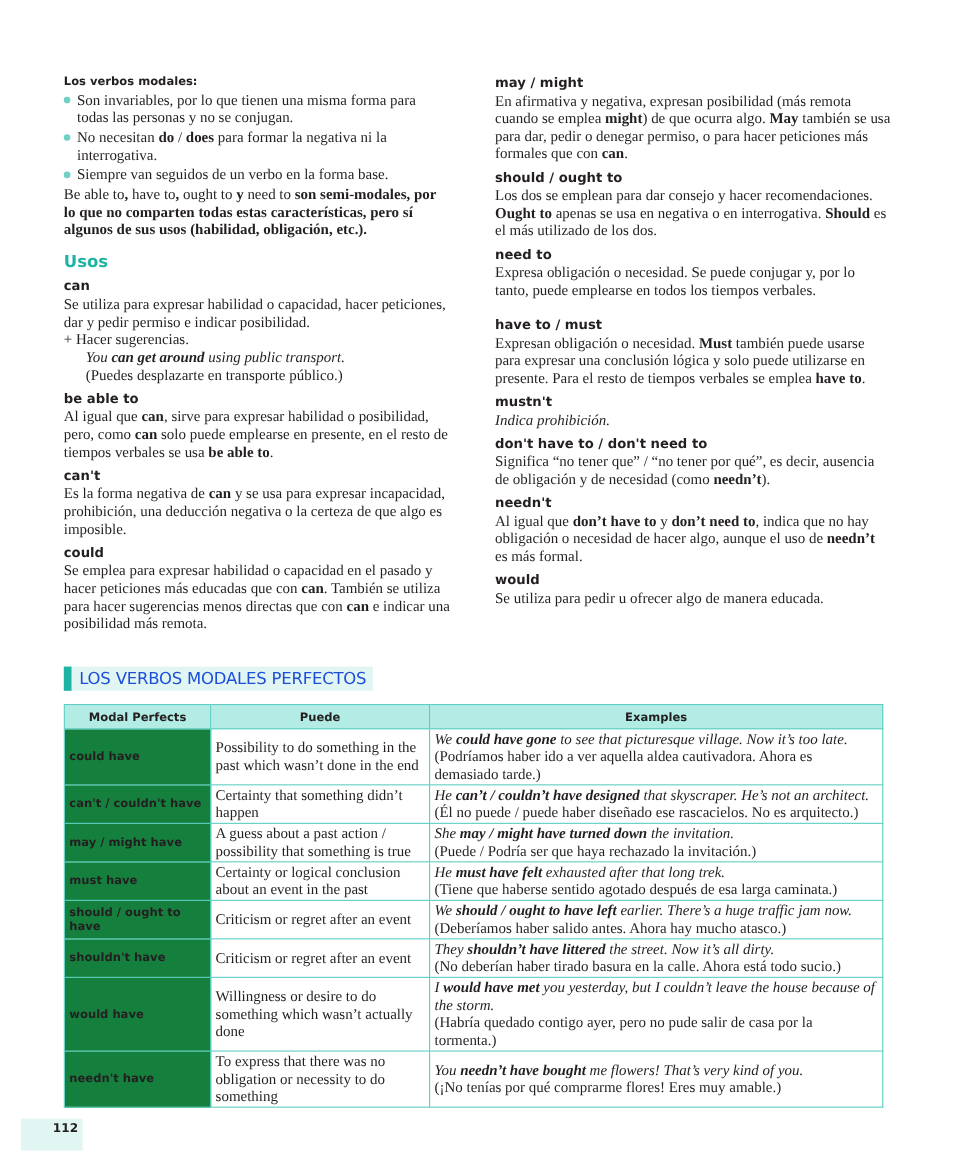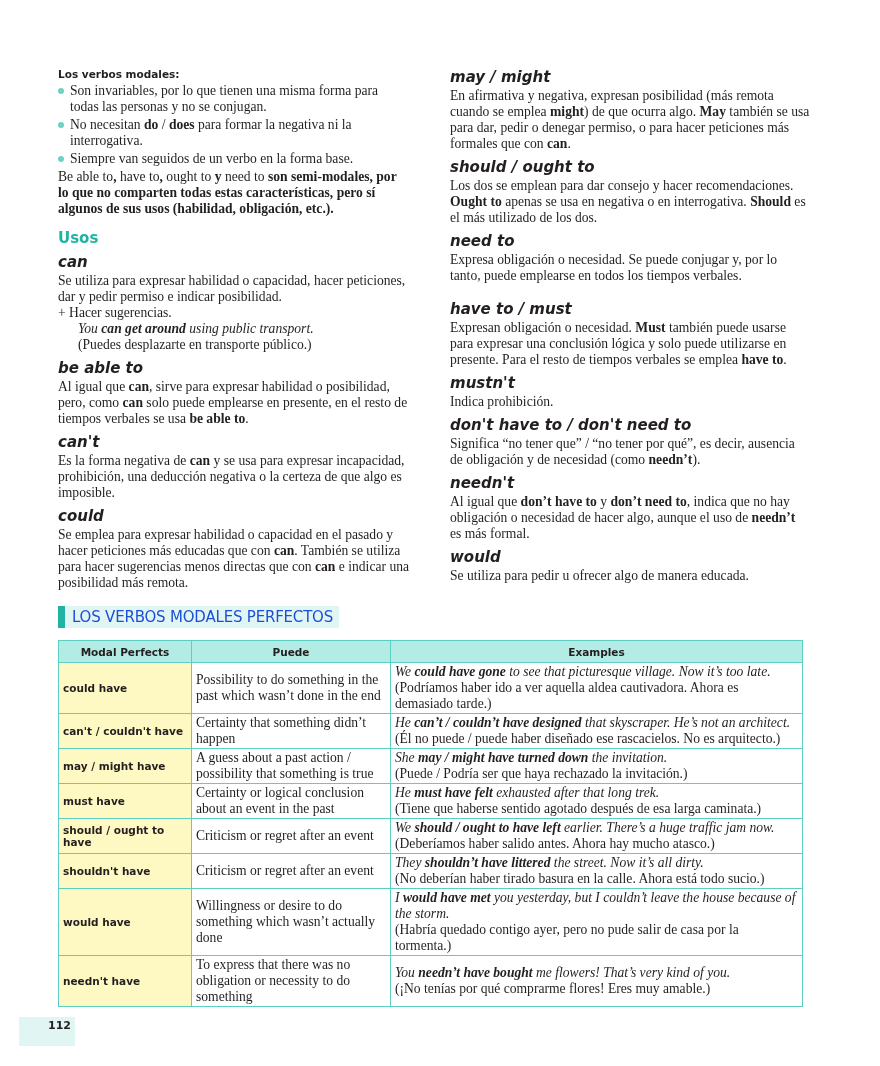--- a/index.html
+++ b/index.html
@@ -9,32 +9,32 @@
   .col-left { left: 58px; width: 352px; }
   .col-right { left: 450px; width: 360px; }
 
   .intro-title { font-family: "DejaVu Sans", sans-serif; font-weight: bold; font-size: 10.5px; margin: 0 0 3px 0; }
   .bullet { font-family: "Liberation Serif", serif; font-size: 13.6px; line-height: 16px; padding-left: 12px; position: relative; margin-bottom: 2px; }
   .bullet .dot { position: absolute; left: 0; top: 5px; width: 6px; height: 6px; border-radius: 50%; background: #6fd0c6; }
   .para { font-family: "Liberation Serif", serif; font-size: 13.6px; line-height: 16px; margin: 0 0 4px 0; }
   b { font-weight: bold; }
 
   .section-title { font-family: "DejaVu Sans", sans-serif; font-weight: bold; color: #1fb3a4; font-size: 15px; margin: 12px 0 2px 0; }
-  .term { font-family: "DejaVu Sans", sans-serif; font-weight: bold; font-style: italic; font-size: 15px; margin: 6px 0 2px 0; }
+  .term { font-family: "DejaVu Sans", sans-serif; font-weight: bold; font-size: 12px; margin: 6px 0 2px 0; }
   .example { font-family: "Liberation Serif", serif; font-style: italic; font-size: 13.6px; line-height: 16px; padding-left: 20px; }
   .example-tr { font-family: "Liberation Serif", serif; font-size: 13.6px; line-height: 16px; padding-left: 20px; }
 
   .heading-bar { position: absolute; left: 58px; top: 606px; height: 22px; background: #e1f6f3; display: flex; align-items: center; padding-right: 6px; }
   .heading-bar .accent { width: 7px; height: 22px; background: #1fb3a4; margin-right: 7px; }
   .heading-bar .txt { font-family: "DejaVu Sans", sans-serif; font-size: 15px; color: #1d4ed8; letter-spacing: -0.2px; }
 
   table.mp { position: absolute; left: 58px; top: 640px; width: 745px; border-collapse: collapse; }
   table.mp th, table.mp td { border: 1.5px solid #5dcfc2; vertical-align: middle; }
   table.mp th { background: #b2ece4; font-family: "DejaVu Sans", sans-serif; font-weight: bold; font-size: 10.5px; height: 21px; text-align: center; padding: 0; }
-  table.mp td.modal { background: #fef9c3; font-family: "DejaVu Sans", sans-serif; font-weight: bold; font-size: 10.5px; padding: 0 4px; width: 124px; }
+  table.mp td.modal { background: #15803d; font-family: "DejaVu Sans", sans-serif; font-weight: bold; font-size: 10.5px; padding: 0 4px; width: 124px; }
   table.mp td.use { font-family: "Liberation Serif", serif; font-size: 13.6px; line-height: 16px; padding: 1px 4px; width: 190px; }
   table.mp td.ex { font-family: "Liberation Serif", serif; font-size: 13.6px; line-height: 16px; padding: 1px 4px; }
   .ex-en { font-style: italic; }
   .ex-en b { font-style: italic; }
 
   .page-num { position: absolute; left: 19px; top: 1017px; width: 56px; height: 29px; background: #e1f6f3; font-family: "DejaVu Sans", sans-serif; font-weight: bold; font-size: 11px; text-align: right; box-sizing: border-box; padding: 2px 4px 0 0; }
 </style>
 </head>
 <body>
 
@@ -66,21 +66,21 @@
   <div id="usos-right">
       <div class="term" style="margin-top: 0px;">may / might</div>
       <div class="para" style="margin-bottom: 0px;">En afirmativa y negativa, expresan posibilidad (más remota cuando se emplea <b>might</b>) de que ocurra algo. <b>May</b> también se usa para dar, pedir o denegar permiso, o para hacer peticiones más formales que con <b>can</b>.</div>
       <div class="term">should / ought to</div>
       <div class="para" style="margin-bottom: 0px;">Los dos se emplean para dar consejo y hacer recomendaciones. <b>Ought to</b> apenas se usa en negativa o en interrogativa. <b>Should</b> es el más utilizado de los dos.</div>
       <div class="term">need to</div>
       <div class="para" style="margin-bottom: 16px;">Expresa obligación o necesidad. Se puede conjugar y, por lo tanto, puede emplearse en todos los tiempos verbales.</div>
       <div class="term">have to / must</div>
       <div class="para" style="margin-bottom: 0px;">Expresan obligación o necesidad. <b>Must</b> también puede usarse para expresar una conclusión lógica y solo puede utilizarse en presente. Para el resto de tiempos verbales se emplea <b>have to</b>.</div>
       <div class="term">mustn't</div>
-      <div class="para" style="margin-bottom: 0px;">Indica prohibición.</div>
+      <div class="para" style="margin-bottom: 0px; font-style: italic;">Indica prohibición.</div>
       <div class="term">don't have to / don't need to</div>
       <div class="para" style="margin-bottom: 0px;">Significa “no tener que” / “no tener por qué”, es decir, ausencia de obligación y de necesidad (como <b>needn’t</b>).</div>
       <div class="term">needn't</div>
       <div class="para" style="margin-bottom: 0px;">Al igual que <b>don’t have to</b> y <b>don’t need to</b>, indica que no hay obligación o necesidad de hacer algo, aunque el uso de <b>needn’t</b> es más formal.</div>
       <div class="term">would</div>
       <div class="para" style="margin-bottom: 0px;">Se utiliza para pedir u ofrecer algo de manera educada.</div>
     </div>
 </div>
 
 <div class="heading-bar">

